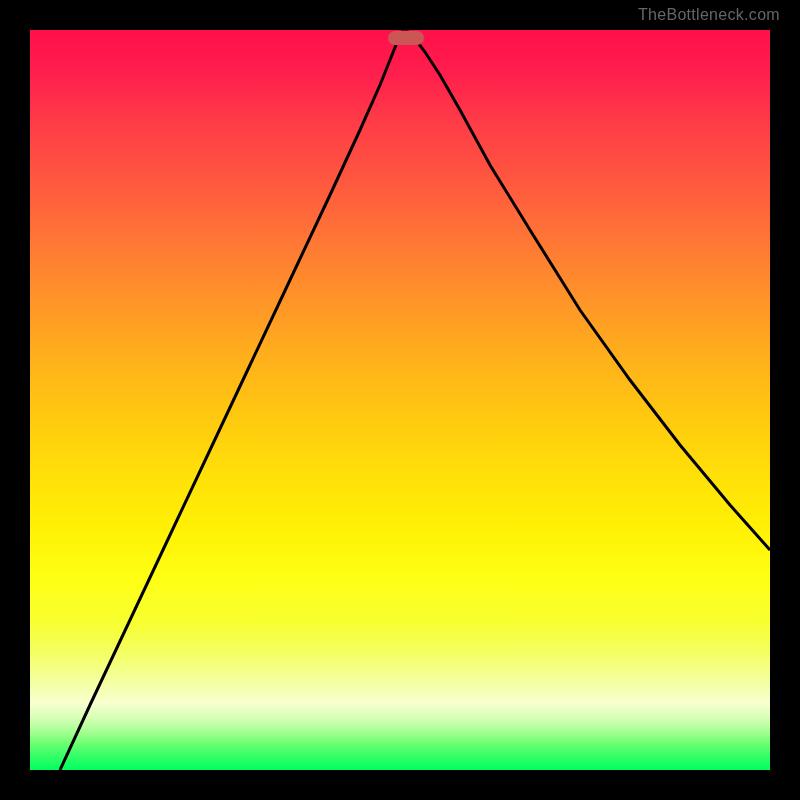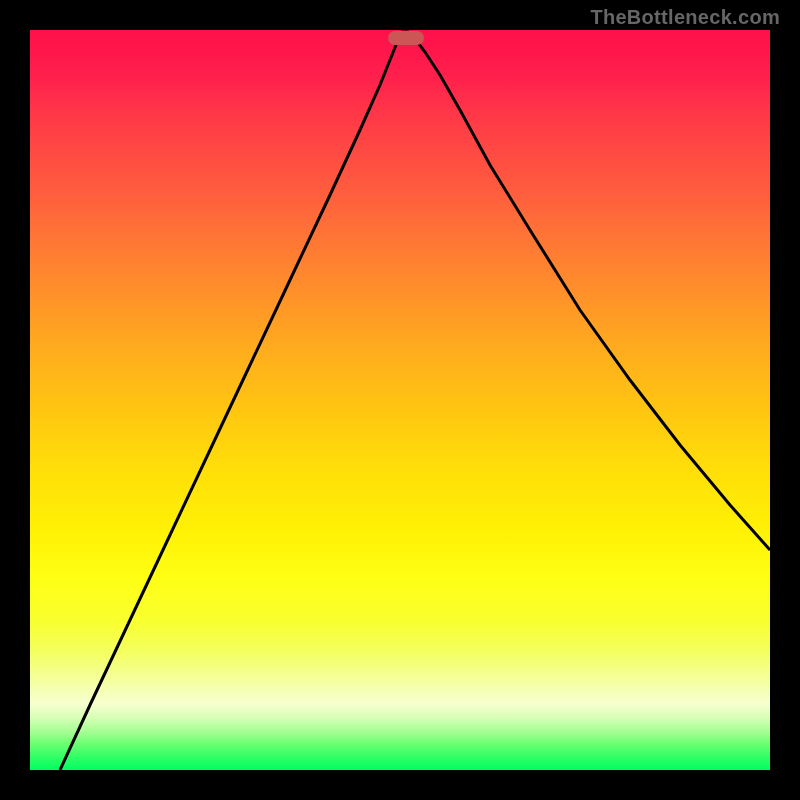--- a/index.html
+++ b/index.html
@@ -12,22 +12,22 @@
       height: 800px;
       background: #000;
       position: relative;
       font-family: Arial, sans-serif;
     }
     .watermark {
       position: absolute;
       top: 6px;
       right: 20px;
       color: #666;
-      font-size: 20px;
-      font-weight: 700;
+      font-size: 16px;
+      font-weight: 400;
       z-index: 10;
       letter-spacing: 0.3px;
     }
     .chart-frame {
       position: absolute;
       top: 30px;
       left: 30px;
       width: 740px;
       height: 740px;
       background: #000;

